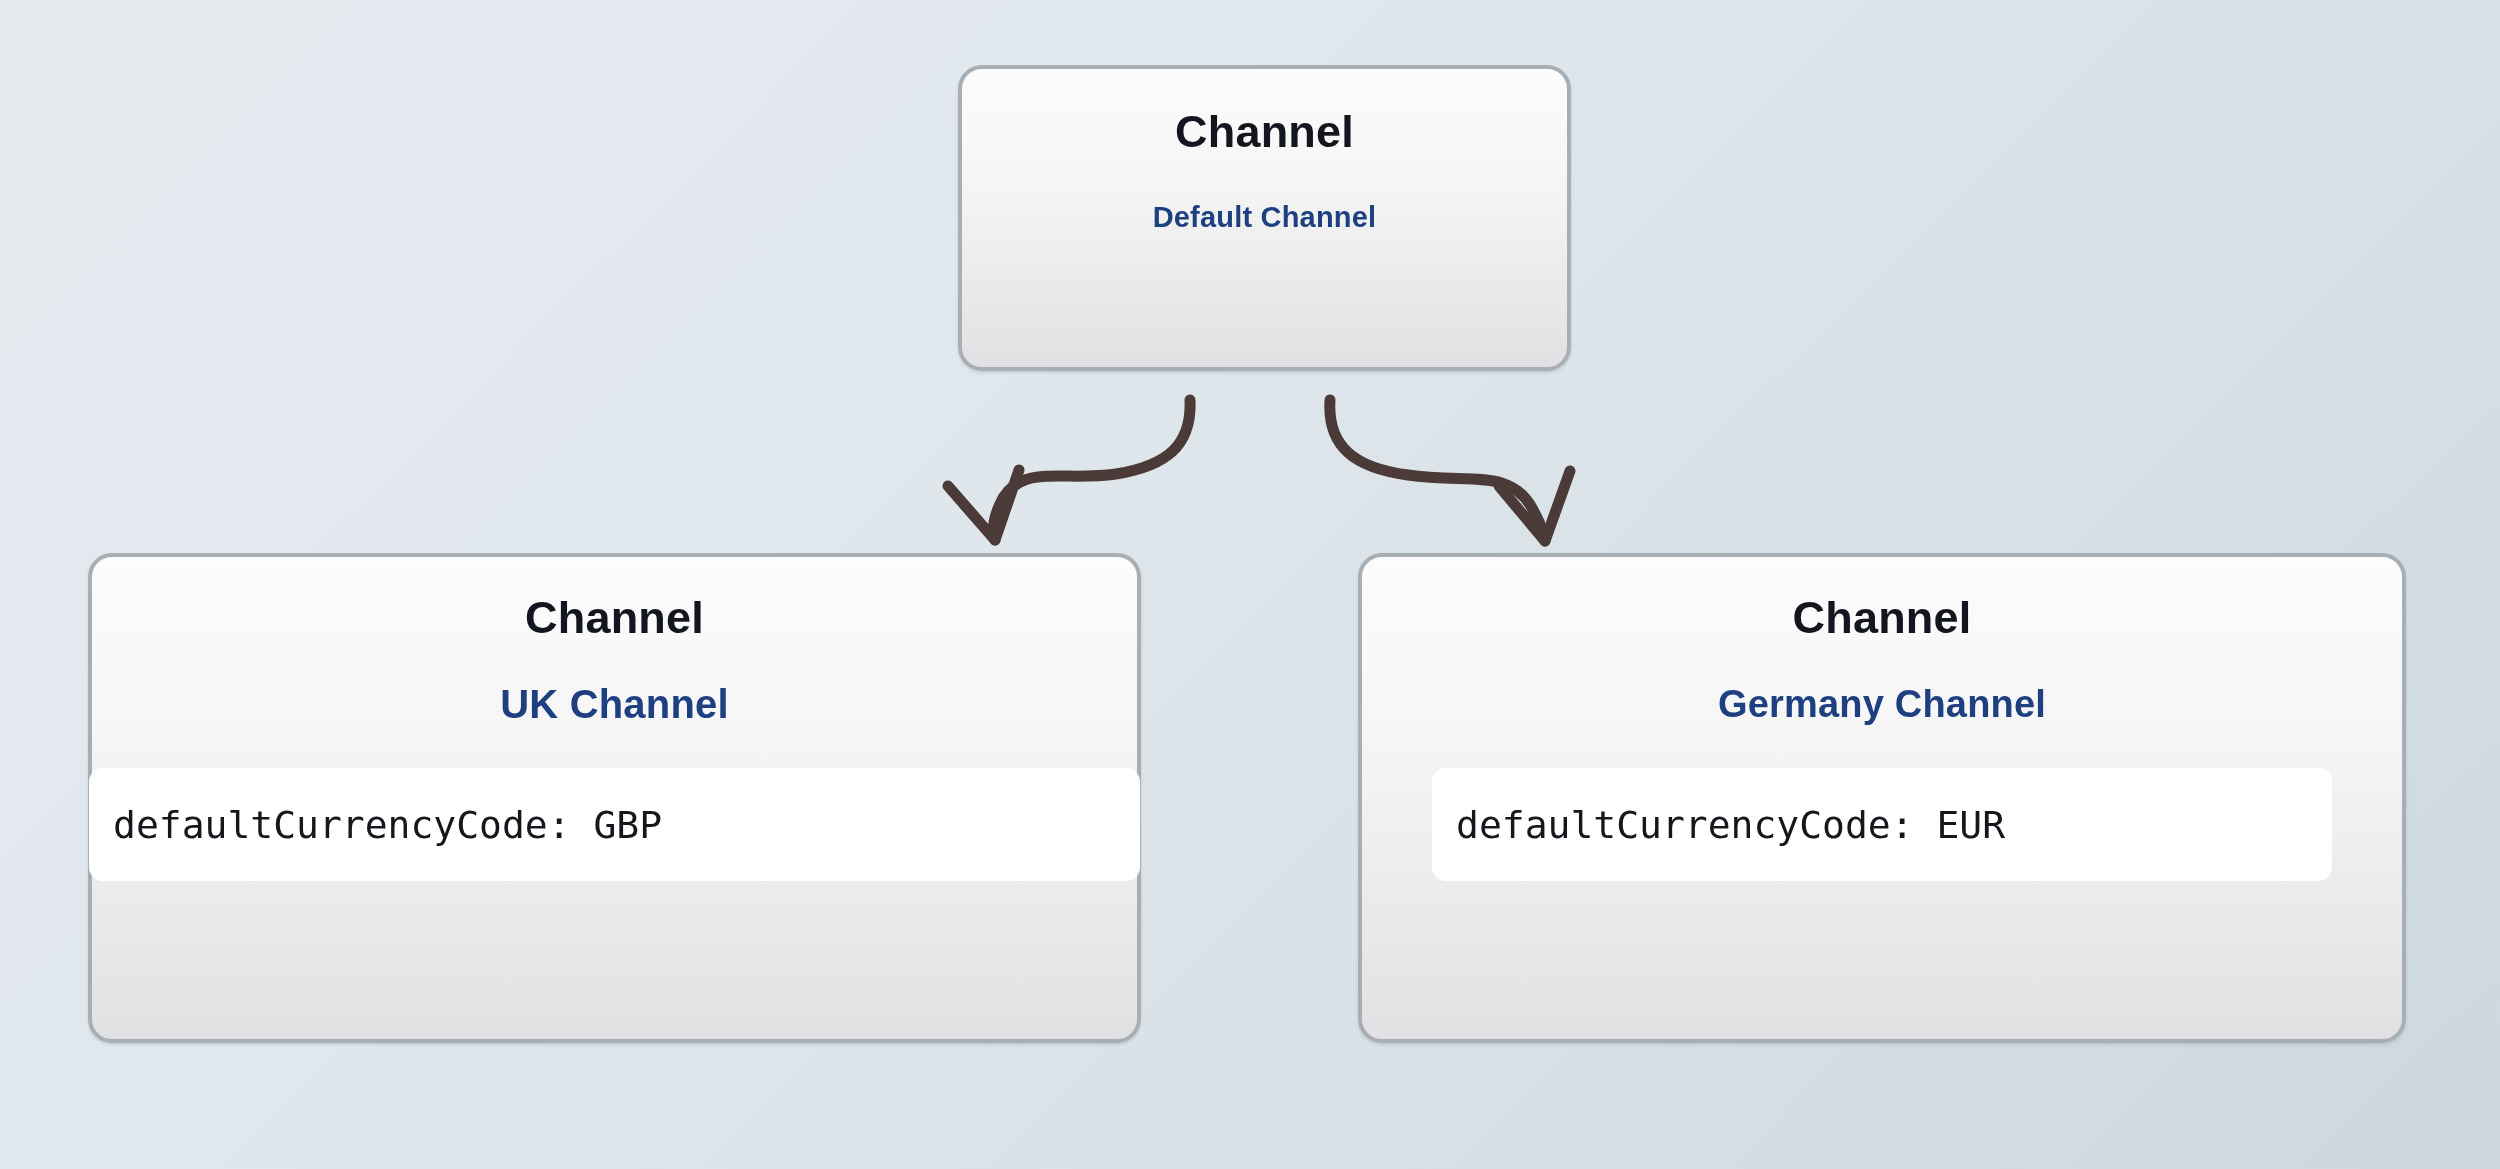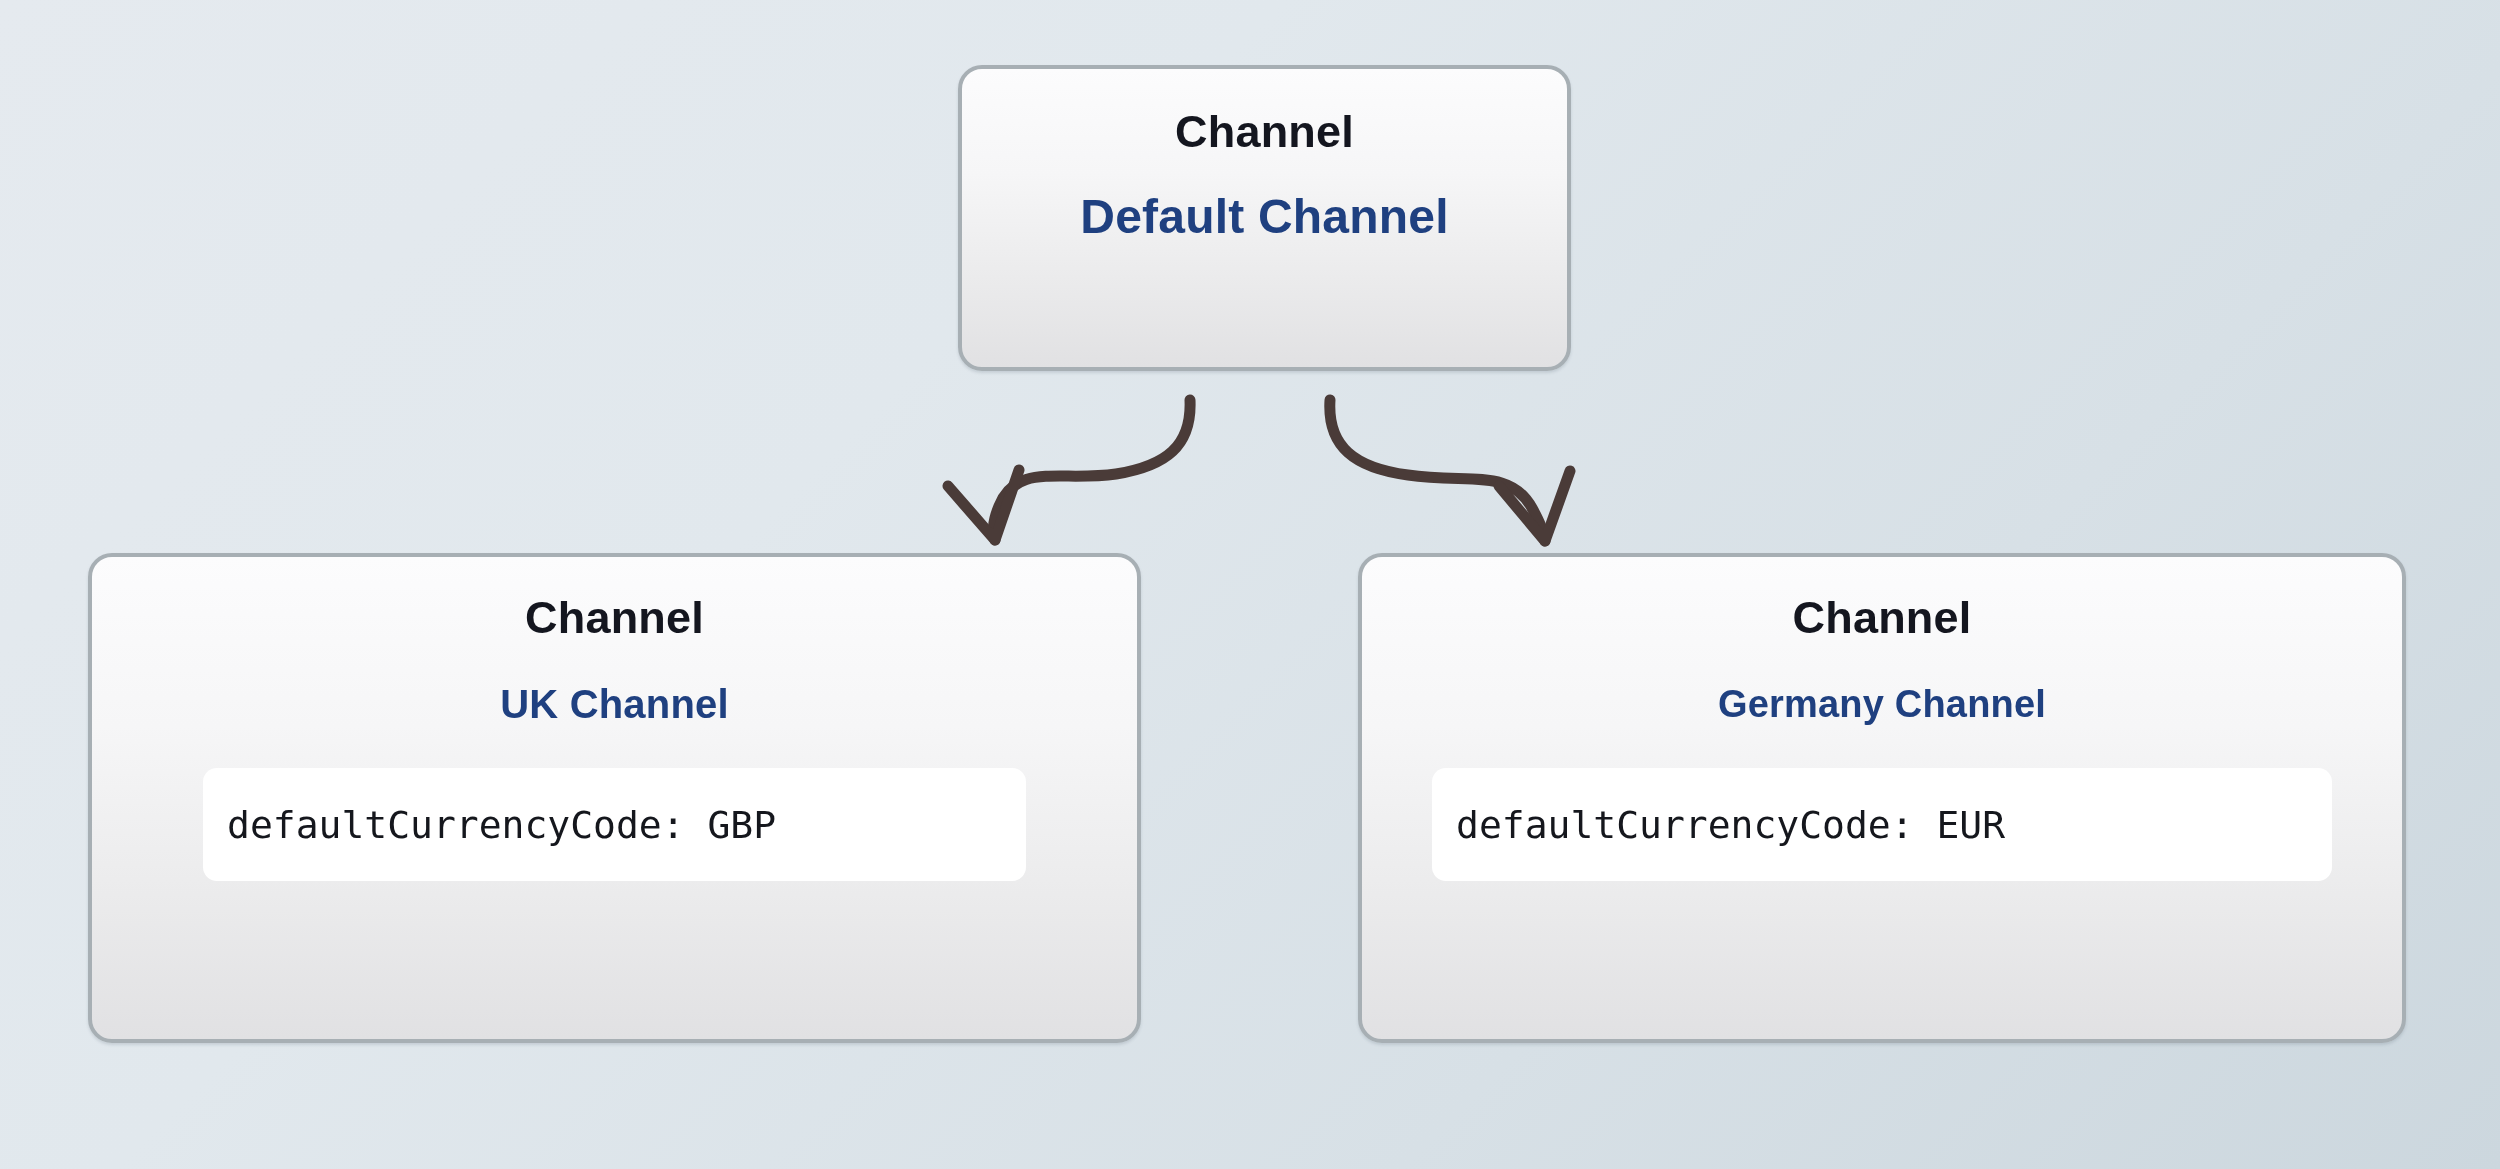--- a/index.html
+++ b/index.html
@@ -73,34 +73,34 @@
 
   
   #node-root {
     left: 958px;
     top: 65px;
     width: 613px;
     height: 306px;
     padding-top: 34px;
   }
   #node-root .node-type { font-size: 45px; line-height: 58px; }
-  #node-root .node-name { font-size: 48px; line-height: 58px; margin-top: 27px; }
+  #node-root .node-name { font-size: 29px; line-height: 58px; margin-top: 27px; }
 
   
   #node-uk {
     left: 88px;
     top: 553px;
     width: 1053px;
     height: 490px;
     padding-top: 32px;
   }
   #node-uk .node-type { font-size: 45px; line-height: 58px; }
   #node-uk .node-name { font-size: 40px; line-height: 58px; margin-top: 28px; }
   #node-uk .prop-chip {
-    width: 823px;
+    width: 1051px;
     height: 113px;
     margin-top: 35px;
     padding-left: 24px;
     font-size: 38px;
   }
 
   
   #node-de {
     left: 1358px;
     top: 553px;

